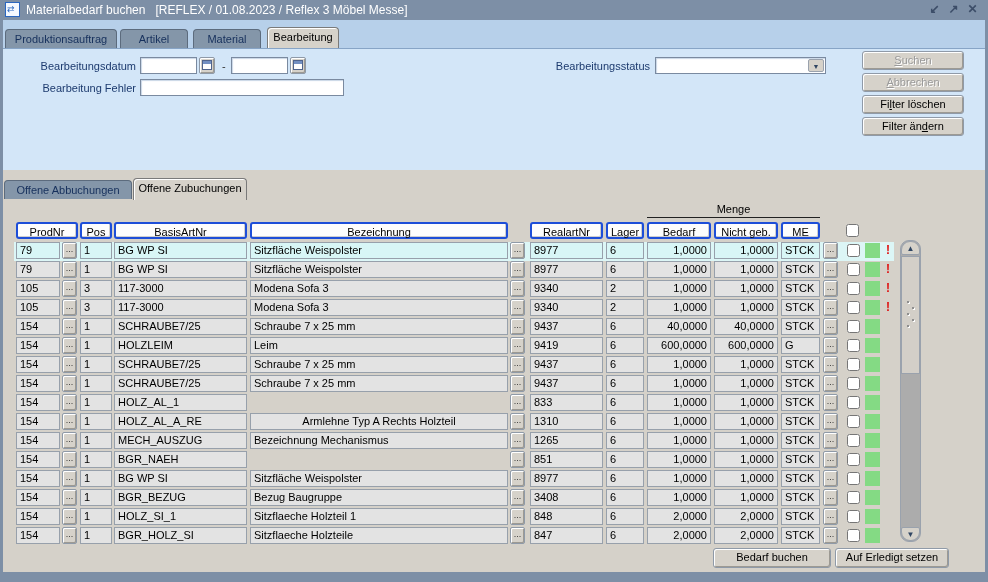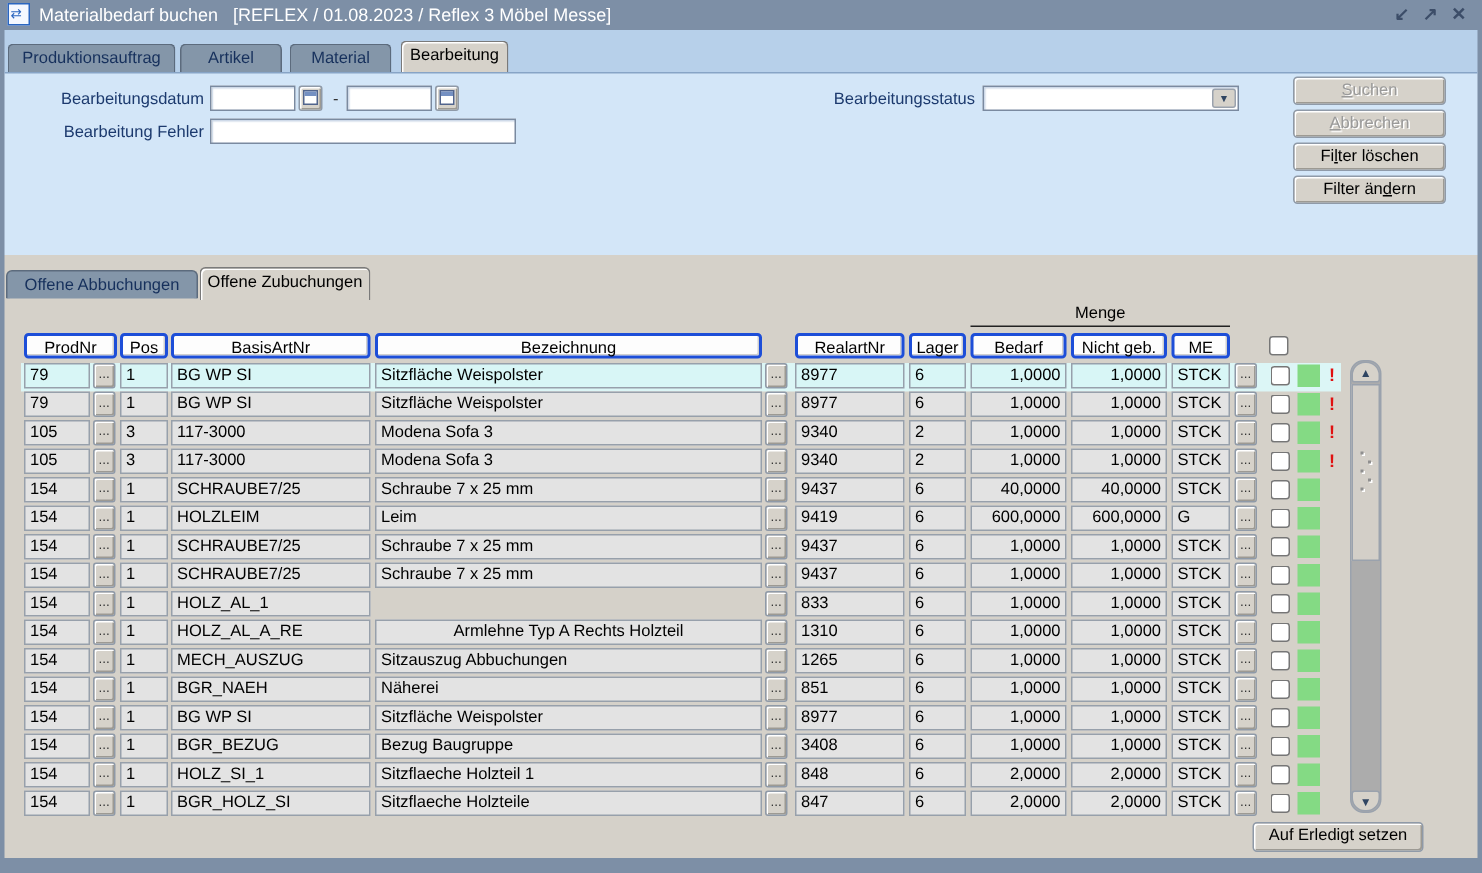--- a/index.html
+++ b/index.html
@@ -354,37 +354,36 @@
         <div class="cell" style="left: 781px; width: 39px;">STCK</div>
         <div class="dots" style="left: 823px;">...</div>
         <input type="checkbox" class="rcheck" style="">
         <div class="green"></div>
       </div>
       <div class="trow" style="top: 190px;">
         <div class="cell" style="left: 16px; width: 44px;">154</div>
         <div class="dots" style="left: 62px;">...</div>
         <div class="cell" style="left: 80px; width: 32px;">1</div>
         <div class="cell" style="left: 114px; width: 133px;">MECH_AUSZUG</div>
-        <div class="cell" style="left: 250px; width: 258px;">Sitzauszug Abbuchungen</div>
+        <div class="cell" style="left: 250px; width: 258px;">Bezeichnung Mechanismus</div>
         <div class="dots" style="left: 510px;">...</div>
         <div class="cell" style="left: 530px; width: 73px;">1265</div>
         <div class="cell" style="left: 606px; width: 38px;">6</div>
         <div class="cell num" style="left: 647px; width: 64px;">1,0000</div>
         <div class="cell num" style="left: 714px; width: 64px;">1,0000</div>
         <div class="cell" style="left: 781px; width: 39px;">STCK</div>
         <div class="dots" style="left: 823px;">...</div>
         <input type="checkbox" class="rcheck" style="">
         <div class="green"></div>
       </div>
       <div class="trow" style="top: 209px;">
         <div class="cell" style="left: 16px; width: 44px;">154</div>
         <div class="dots" style="left: 62px;">...</div>
         <div class="cell" style="left: 80px; width: 32px;">1</div>
         <div class="cell" style="left: 114px; width: 133px;">BGR_NAEH</div>
-        <div class="cell" style="left: 250px; width: 258px;">Näherei</div>
         <div class="dots" style="left: 510px;">...</div>
         <div class="cell" style="left: 530px; width: 73px;">851</div>
         <div class="cell" style="left: 606px; width: 38px;">6</div>
         <div class="cell num" style="left: 647px; width: 64px;">1,0000</div>
         <div class="cell num" style="left: 714px; width: 64px;">1,0000</div>
         <div class="cell" style="left: 781px; width: 39px;">STCK</div>
         <div class="dots" style="left: 823px;">...</div>
         <input type="checkbox" class="rcheck" style="">
         <div class="green"></div>
       </div>
@@ -459,17 +458,20 @@
         <span>▲</span>
       </div>
     <div class="sthumb">
         <div class="gripdot"></div>
       </div>
     <div class="sbtn sb-down">
         <span>▼</span>
       </div>
   </div>
 
+  <div class="btn3d footer-btn" style="left:713px; width:118px;">
+      <span class="lbl">Bedarf buchen</span>
+    </div>
   <div class="btn3d footer-btn" style="left:835px; width:114px;">
       <span class="lbl">Auf Erledigt setzen</span>
     </div>
 
 </div>
 
 </body></html>

